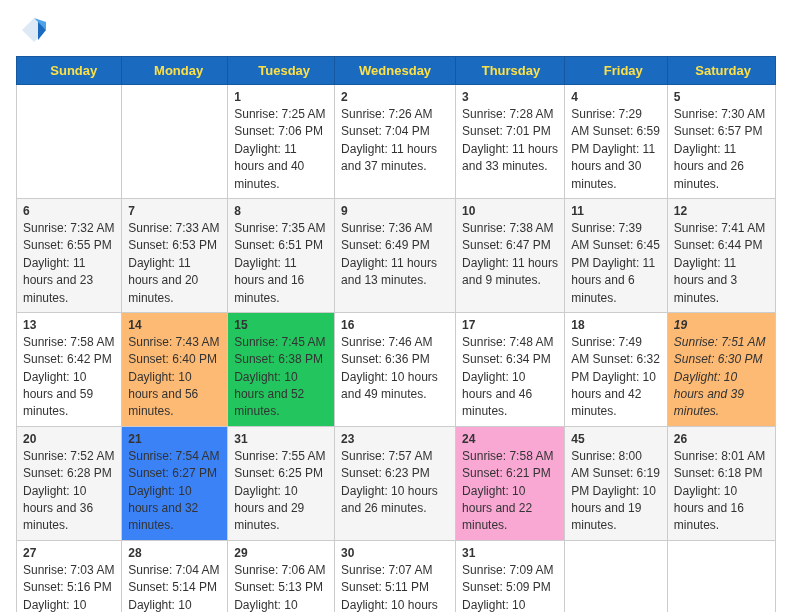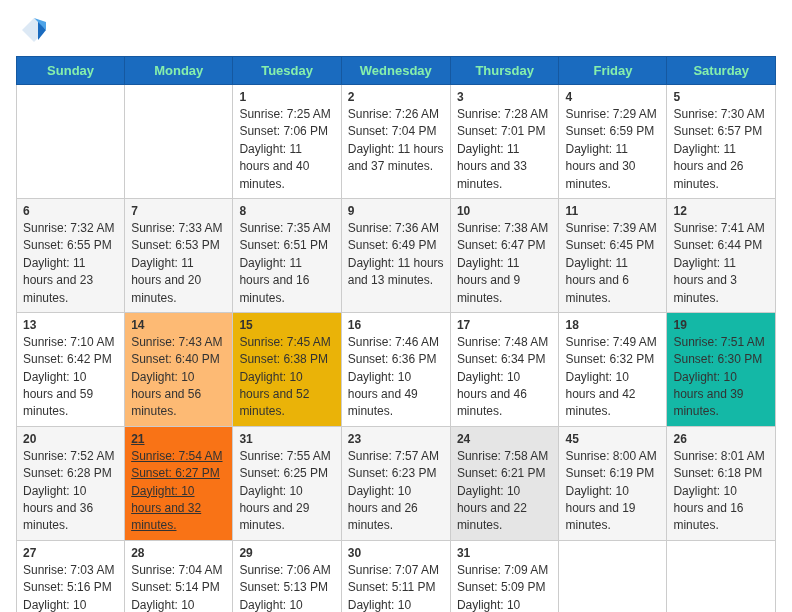--- a/index.html
+++ b/index.html
@@ -49,25 +49,25 @@
       font-size: 16px;
       color: #555;
     }
     .calendar {
       width: 100%;
       border-collapse: collapse;
       border: 1px solid #ccc;
     }
     .calendar th {
       background-color: #1a6bbf;
-      color: #86efac;
+      color: #fde047;
       font-size: 13px;
       font-weight: bold;
-      padding: 6px 8px;
-      text-align: center;
+      padding: 6px 24px;
+      text-align: right;
       border: 1px solid #1558a0;
     }
     .calendar td {
       vertical-align: top;
       border: 1px solid #ccc;
       padding: 5px 6px;
       width: 110px;
       min-height: 80px;
       font-size: 10.5px;
       color: #333;
@@ -203,31 +203,31 @@
         <td style="background-color: rgb(245, 245, 245);">
           <span class="day-num">12</span>
           <div class="day-info">Sunrise: 7:41 AM
 Sunset: 6:44 PM
 Daylight: 11 hours and 3 minutes.</div>
         </td>
       </tr>
       <tr>
         <td style="background-color: rgb(255, 255, 255);">
           <span class="day-num">13</span>
-          <div class="day-info">Sunrise: 7:10 AM
+          <div class="day-info">Sunrise: 7:58 AM
 Sunset: 6:42 PM
 Daylight: 10 hours and 59 minutes.</div>
         </td>
         <td style="background-color: #fdba74;">
           <span class="day-num">14</span>
           <div class="day-info">Sunrise: 7:43 AM
 Sunset: 6:40 PM
 Daylight: 10 hours and 56 minutes.</div>
         </td>
-        <td style="background-color: #eab308;">
+        <td style="background-color: #22c55e;">
           <span class="day-num">15</span>
           <div class="day-info">Sunrise: 7:45 AM
 Sunset: 6:38 PM
 Daylight: 10 hours and 52 minutes.</div>
         </td>
         <td style="background-color: rgb(255, 255, 255);">
           <span class="day-num">16</span>
           <div class="day-info">Sunrise: 7:46 AM
 Sunset: 6:36 PM
 Daylight: 10 hours and 49 minutes.</div>
@@ -237,53 +237,53 @@
           <div class="day-info">Sunrise: 7:48 AM
 Sunset: 6:34 PM
 Daylight: 10 hours and 46 minutes.</div>
         </td>
         <td style="background-color: rgb(255, 255, 255);">
           <span class="day-num">18</span>
           <div class="day-info">Sunrise: 7:49 AM
 Sunset: 6:32 PM
 Daylight: 10 hours and 42 minutes.</div>
         </td>
-        <td style="background-color: #14b8a6;">
+        <td style="background-color: #fdba74; font-style: italic;">
           <span class="day-num">19</span>
           <div class="day-info">Sunrise: 7:51 AM
 Sunset: 6:30 PM
 Daylight: 10 hours and 39 minutes.</div>
         </td>
       </tr>
       <tr>
         <td style="background-color: rgb(245, 245, 245);">
           <span class="day-num">20</span>
           <div class="day-info">Sunrise: 7:52 AM
 Sunset: 6:28 PM
 Daylight: 10 hours and 36 minutes.</div>
         </td>
-        <td style="background-color: #f97316; text-decoration: underline;">
+        <td style="background-color: #3b82f6;">
           <span class="day-num">21</span>
           <div class="day-info">Sunrise: 7:54 AM
 Sunset: 6:27 PM
 Daylight: 10 hours and 32 minutes.</div>
         </td>
         <td style="background-color: rgb(245, 245, 245);">
           <span class="day-num">31</span>
           <div class="day-info">Sunrise: 7:55 AM
 Sunset: 6:25 PM
 Daylight: 10 hours and 29 minutes.</div>
         </td>
         <td style="background-color: rgb(245, 245, 245);">
           <span class="day-num">23</span>
           <div class="day-info">Sunrise: 7:57 AM
 Sunset: 6:23 PM
 Daylight: 10 hours and 26 minutes.</div>
         </td>
-        <td style="background-color: #e5e5e5;">
+        <td style="background-color: #f9a8d4;">
           <span class="day-num">24</span>
           <div class="day-info">Sunrise: 7:58 AM
 Sunset: 6:21 PM
 Daylight: 10 hours and 22 minutes.</div>
         </td>
         <td style="background-color: rgb(245, 245, 245);">
           <span class="day-num">45</span>
           <div class="day-info">Sunrise: 8:00 AM
 Sunset: 6:19 PM
 Daylight: 10 hours and 19 minutes.</div>

